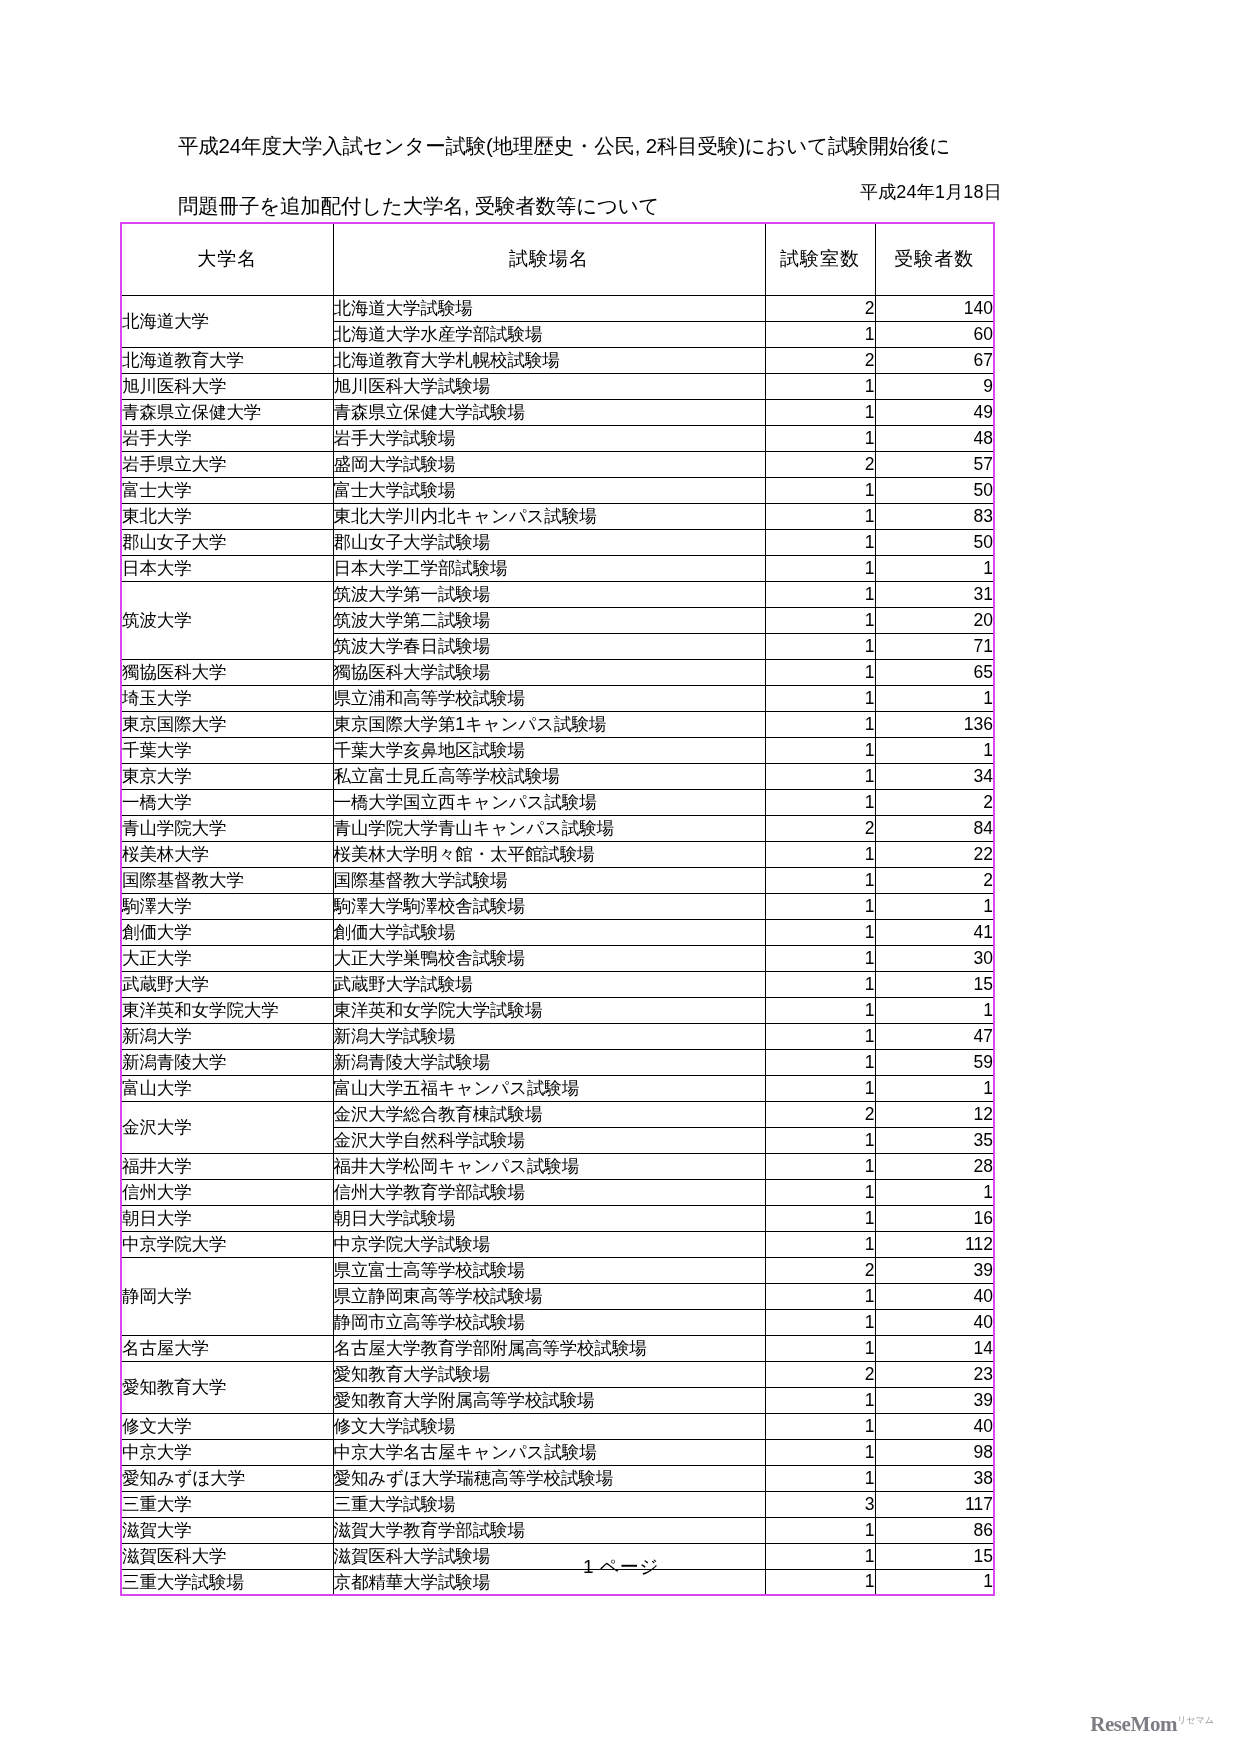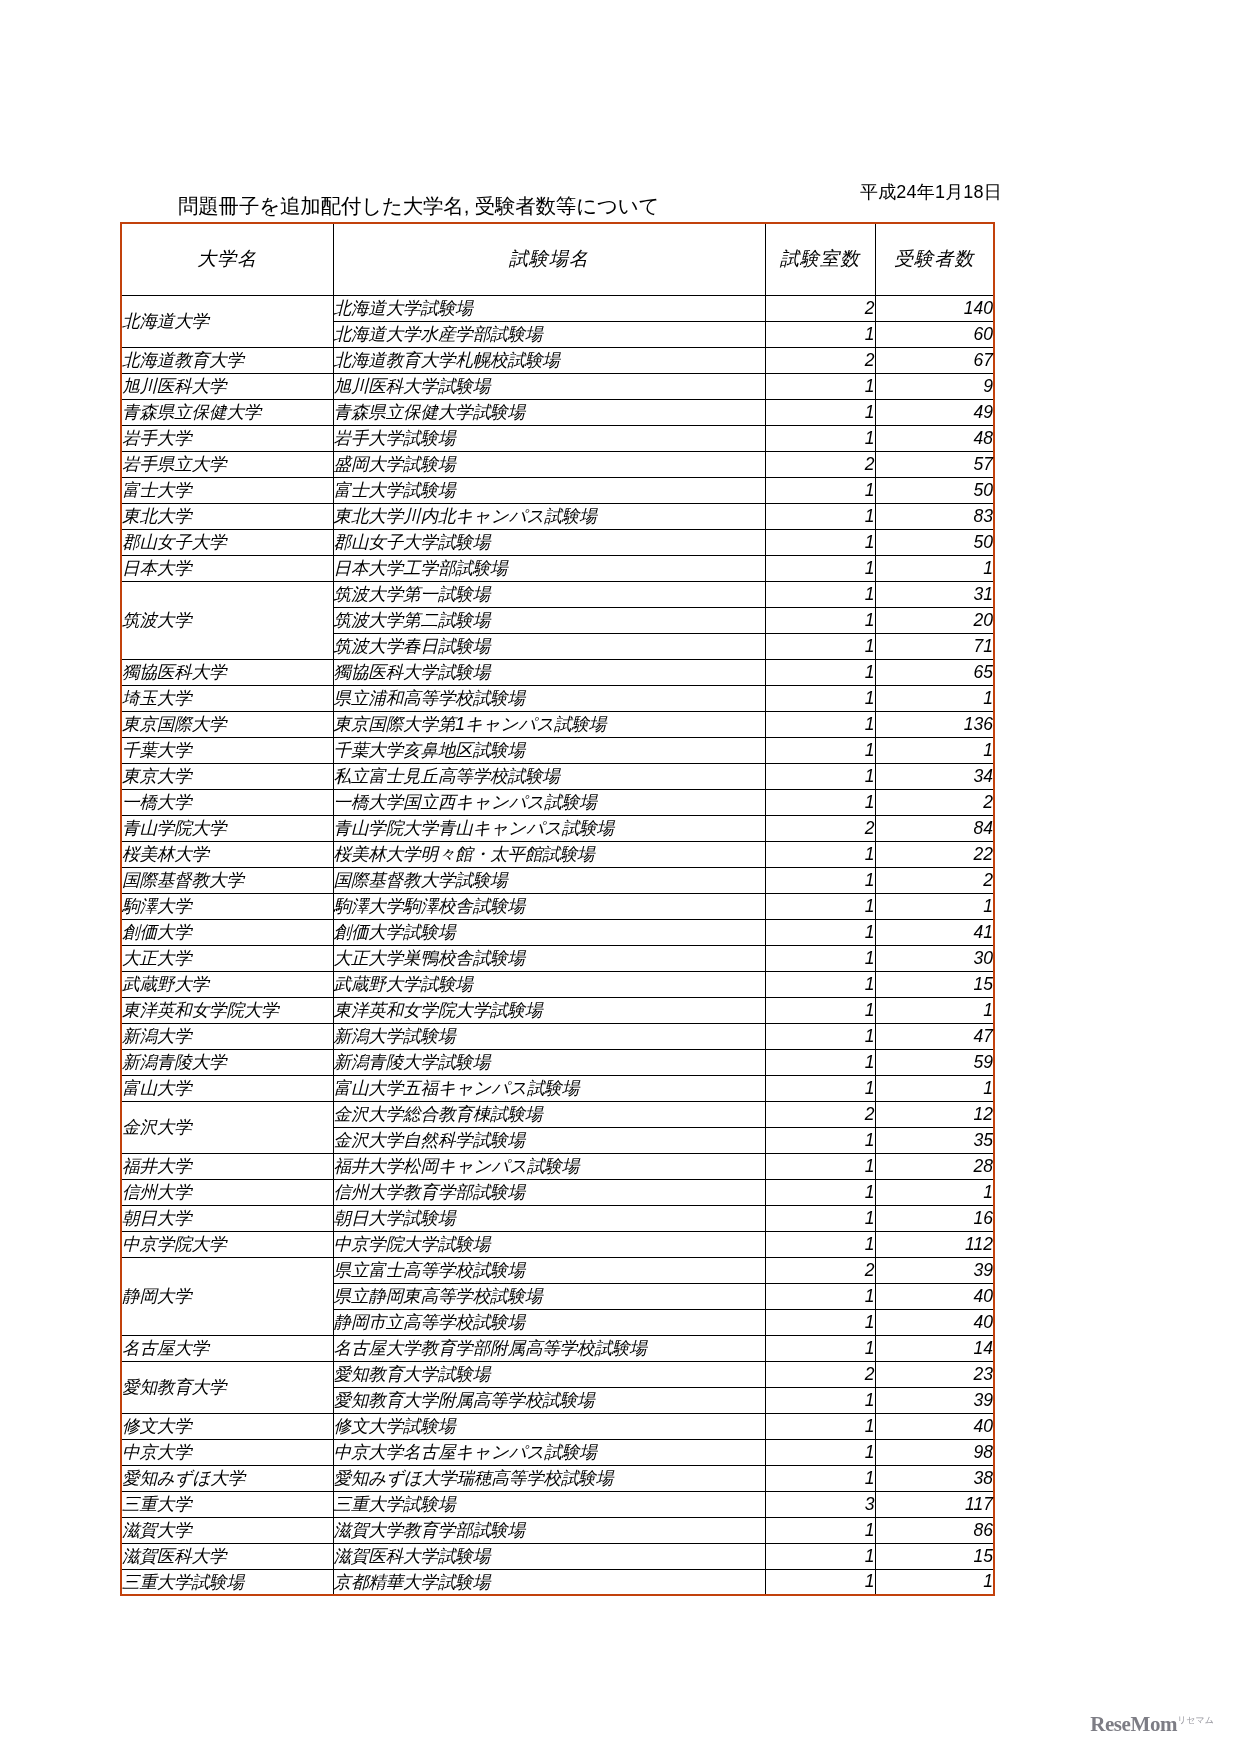--- a/index.html
+++ b/index.html
@@ -96,22 +96,21 @@
   }
   td.uni  { font-size: 17.5px; }
   td.site { font-size: 17.5px; }
   td.num {
     text-align: right;
     padding-right: 7px;
     font-size: 17.5px;
   }
   
   table.main {
-    border: 2px solid #c2410c;
-    font-style: italic;
+    border: 2px solid #d946ef;
   }
   table.main thead th { border-top: none; }
   table.main tr > *:first-child { border-left: none; }
   table.main tr > *:last-child  { border-right: none; }
   table.main tbody tr:last-child > * { border-bottom: none; }
 
   
   .page-number {
     position: absolute;
     left: 0;
@@ -139,21 +138,21 @@
     vertical-align: super;
     color: #9a9aa2;
   }
 </style>
 </head>
 <body>
 
 <div class="page">
 
   <div class="doc-title">
-    <br>
+    <span>平成24年度大学入試センター試験(地理歴史・公民, 2科目受験)において試験開始後に</span><br>
     <span>問題冊子を追加配付した大学名, 受験者数等について</span>
   </div>
 
   <div class="issuer-block">
     <div class="issue-date">平成24年1月18日</div>
   </div>
 
   <div class="table-wrap">
     <table class="main">
       <colgroup>
@@ -461,18 +460,19 @@
           <tr>
             <td class="uni">三重大学試験場</td>
             <td class="site">京都精華大学試験場</td>
             <td class="num">1</td>
             <td class="num">1</td>
           </tr>
         </tbody>
     </table>
   </div>
 
+  <div class="page-number">1 ページ</div>
 
   <div class="watermark">
     <span>ReseMom</span><span class="sub">リセマム</span>
   </div>
 
 </div>
 
 </body></html>

